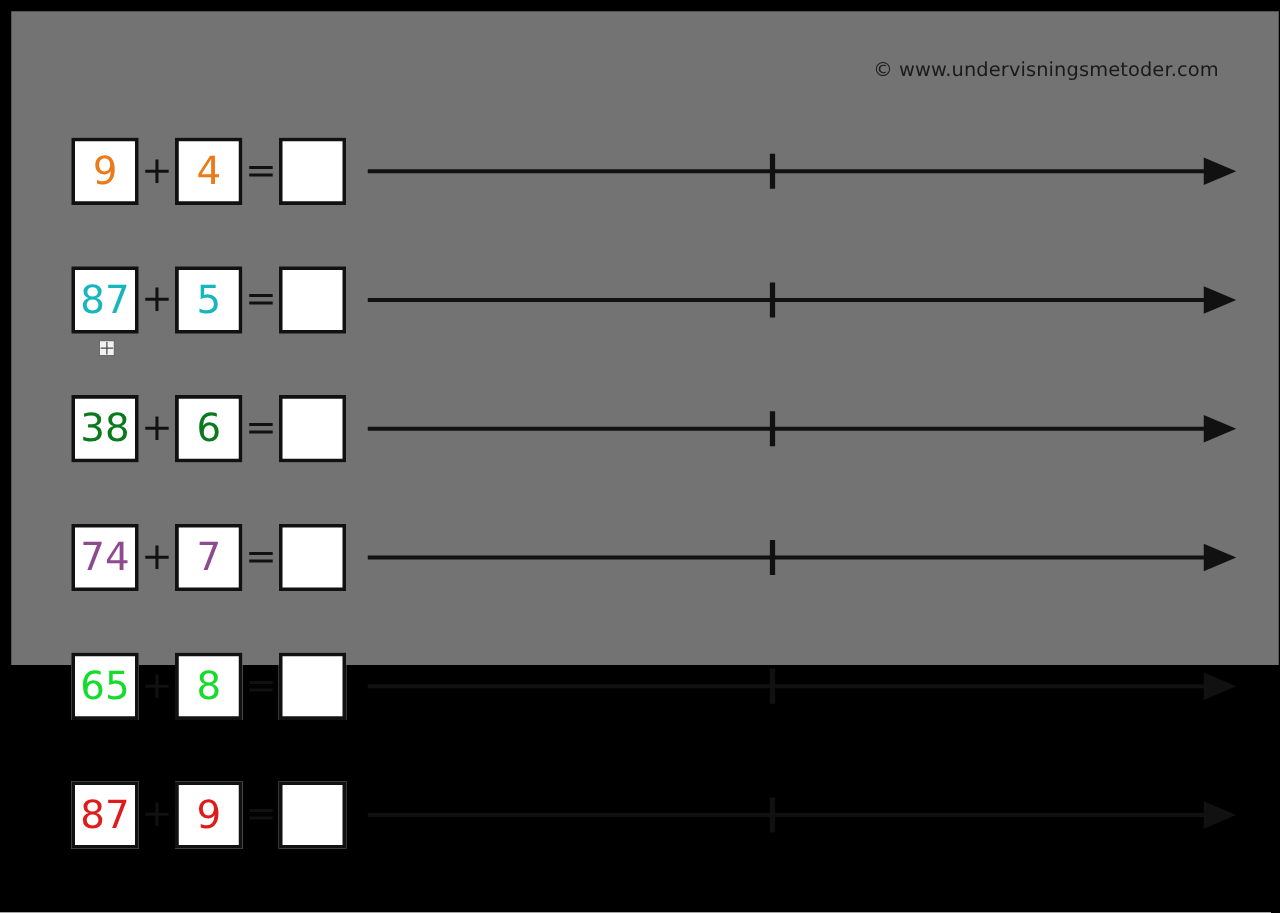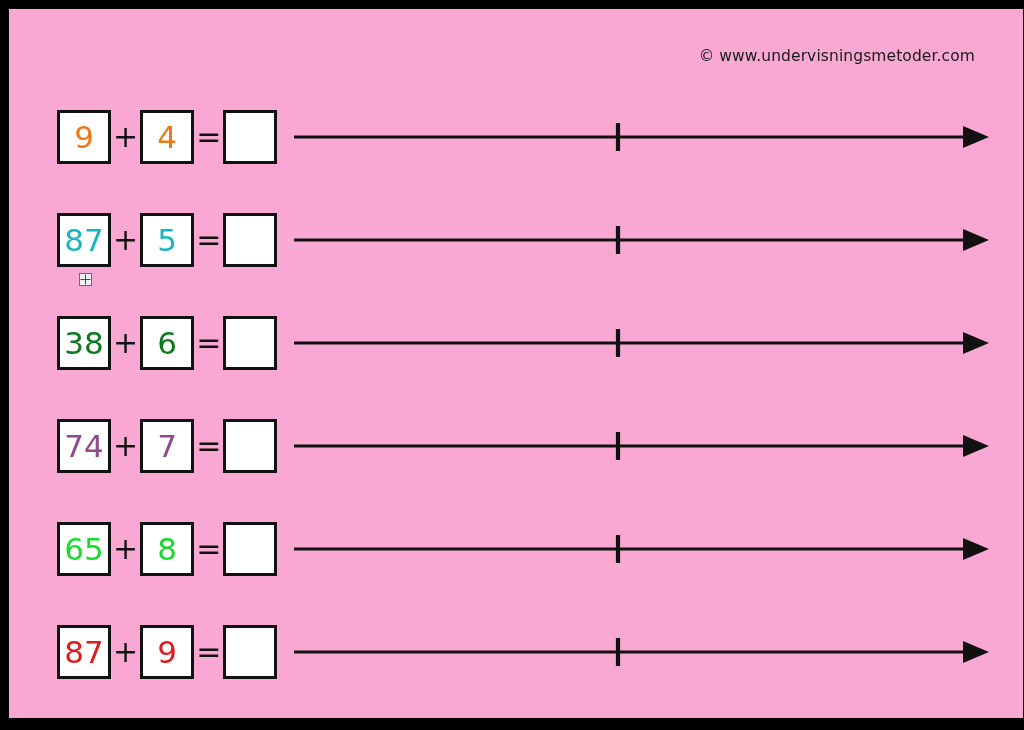--- a/index.html
+++ b/index.html
@@ -22,22 +22,22 @@
     background: #000000;
     box-sizing: border-box;
   }
 
   
   #worksheet-page {
     position: absolute;
     left: 9px;
     top: 9px;
     width: 1014px;
-    height: 709px;
-    background: #f9a8d4;
+    height: 523px;
+    background: #737373;
     box-sizing: border-box;
   }
 
   
   #copyright-line {
     position: absolute;
     right: 48px;
     top: 38px;
     font-size: 15.5px;
     color: #1a1a1a;

